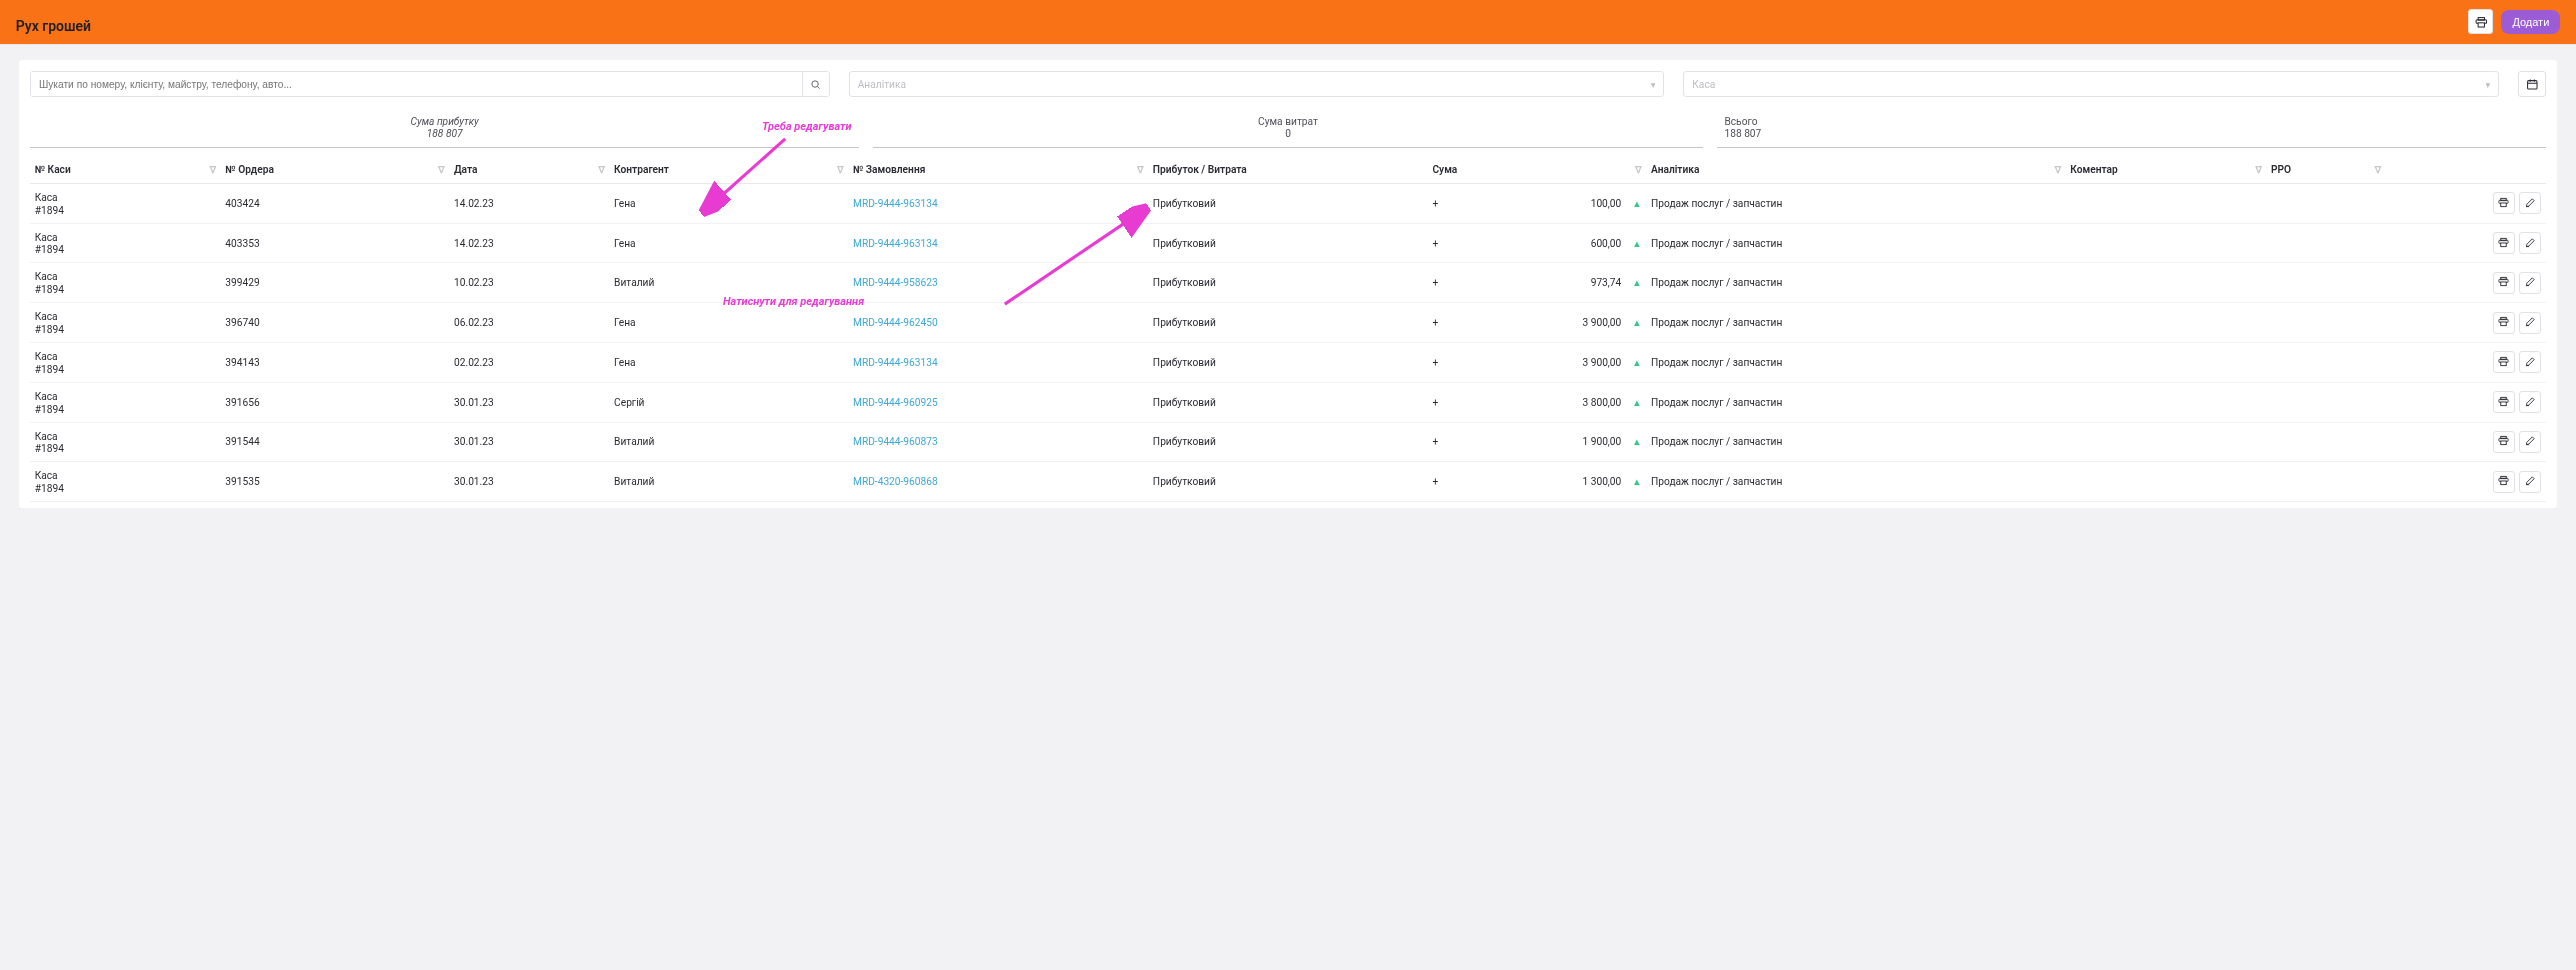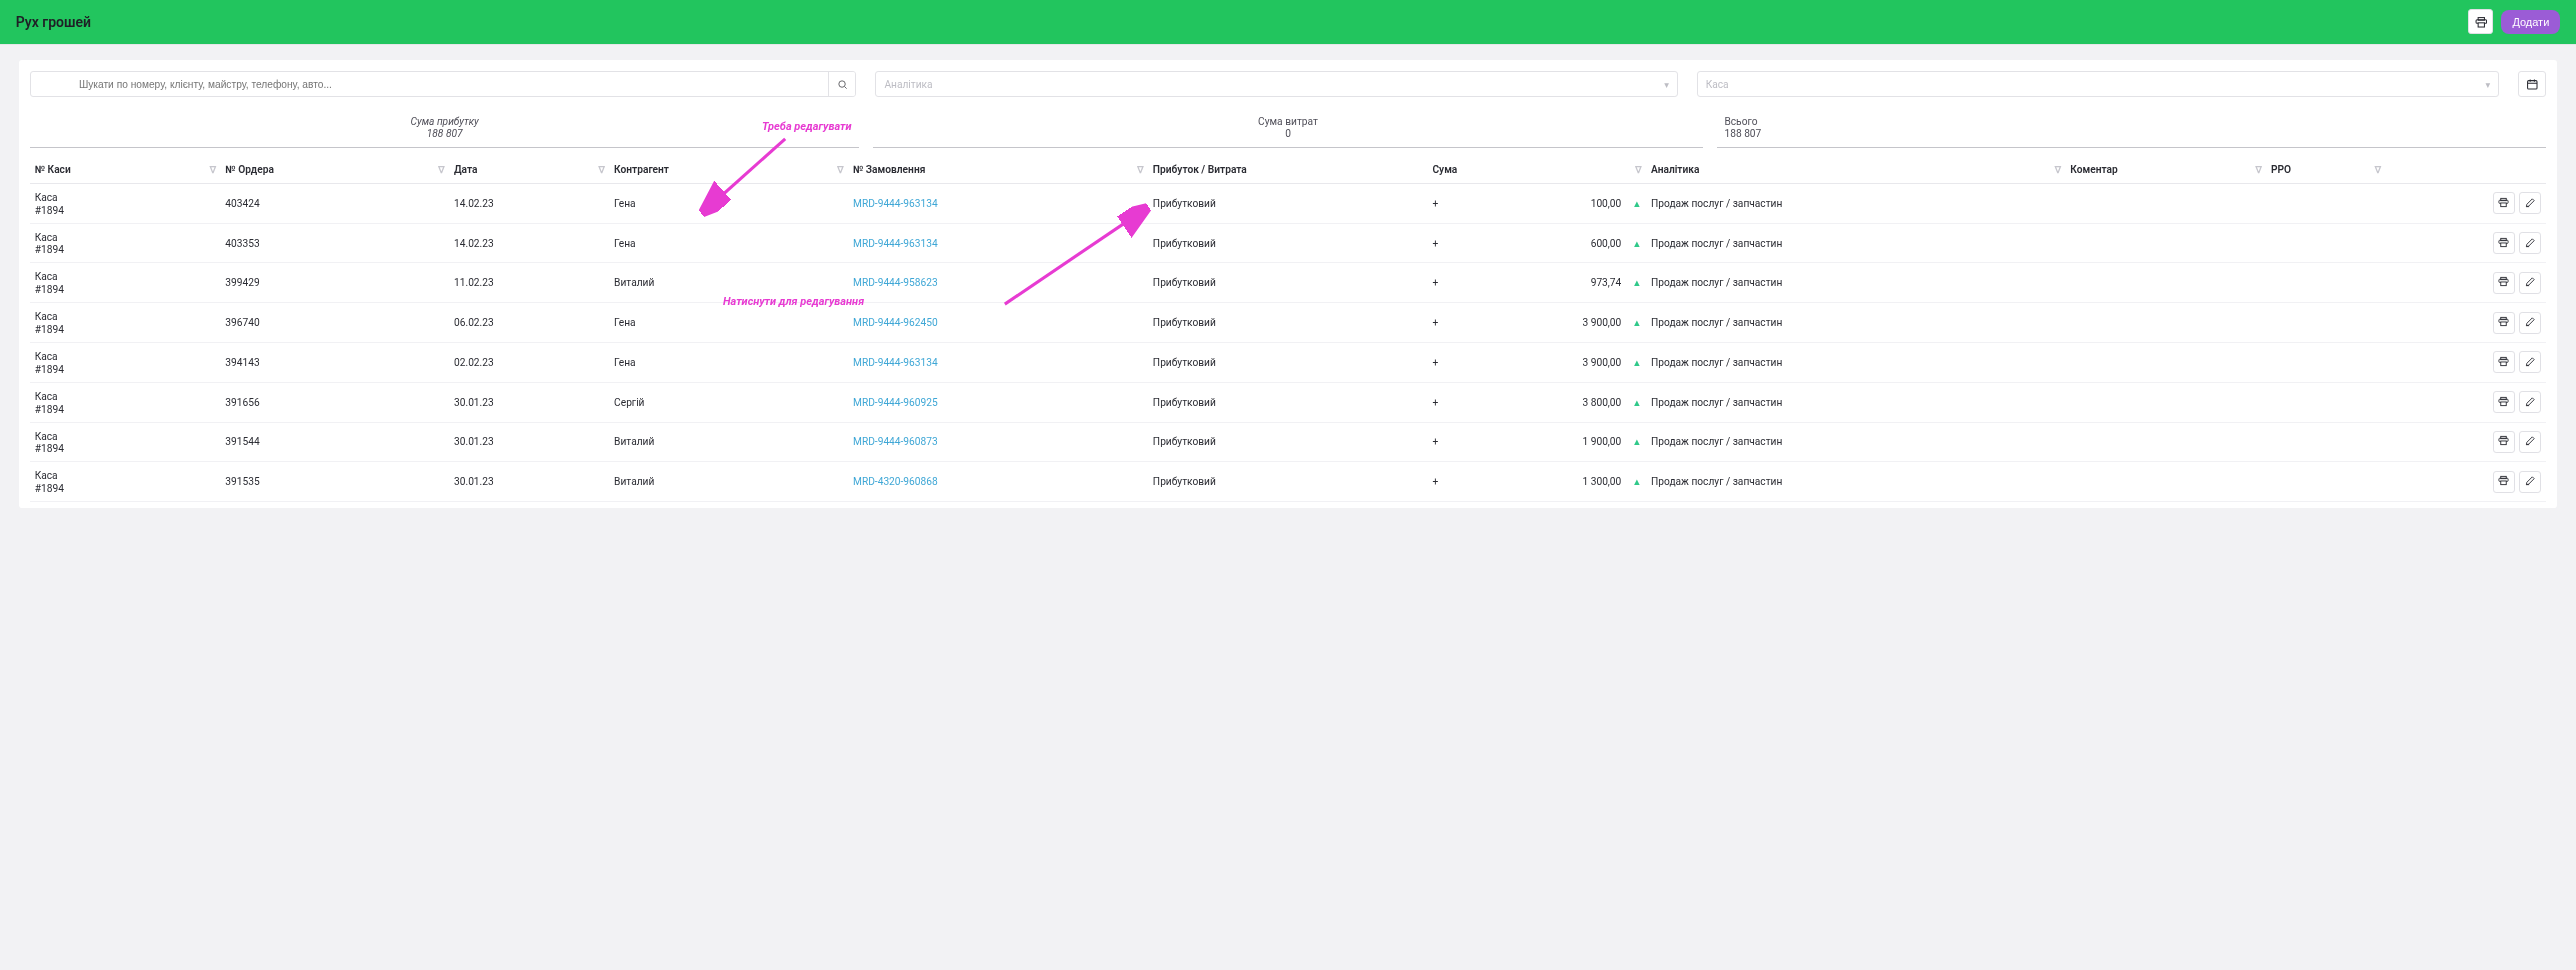--- a/index.html
+++ b/index.html
@@ -4,23 +4,23 @@
 <style>
   * { box-sizing: border-box; margin: 0; padding: 0; }
   body {
     font-family: -apple-system, BlinkMacSystemFont, "Segoe UI", Roboto, sans-serif;
     background: #f2f2f4;
     color: #2b2c33;
     font-size: 10.2px;
   }
 
   .header {
-    background: #22c55e;
-    display: flex;
-    align-items: center;
+    background: #f97316;
+    display: flex;
+    align-items: flex-end;
     justify-content: space-between;
     padding: 9.4px 15.7px;
     border-bottom: 0.8px solid #e6e6e8;
   }
   .header-title {
     font-size: 14px;
     font-weight: 600;
     color: #1f2026;
   }
   .header-right {
@@ -65,21 +65,20 @@
     gap: 19px;
     align-items: stretch;
     margin-bottom: 14px;
   }
   .search-group {
     flex: 1;
     display: flex;
     border: 0.8px solid #e2e2e6;
     border-radius: 3.1px;
     overflow: hidden;
-    padding-left: 40px;
   }
   .search-group input {
     flex: 1;
     border: 0;
     padding: 6.3px 7.9px;
     font-size: 10.2px;
     outline: none;
   }
   .search-group button {
     border: 0;
@@ -468,21 +467,21 @@
                 </button>
               </div>
             </td>
           </tr>
           <tr>
             <td>
               <div class="cash-name">Каса</div>
               <div class="cash-sub">#1894</div>
             </td>
             <td>399429</td>
-            <td>11.02.23</td>
+            <td>10.02.23</td>
             <td>Виталий</td>
             <td><a class="order-link">MRD-9444-958623</a></td>
             <td>Прибутковий</td>
             <td>
               <div class="sum-col">
                 <span class="sum-plus">+</span>
                 <span class="sum-num">973,74</span>
                 <span class="sum-arrow">▲</span>
               </div>
             </td>

